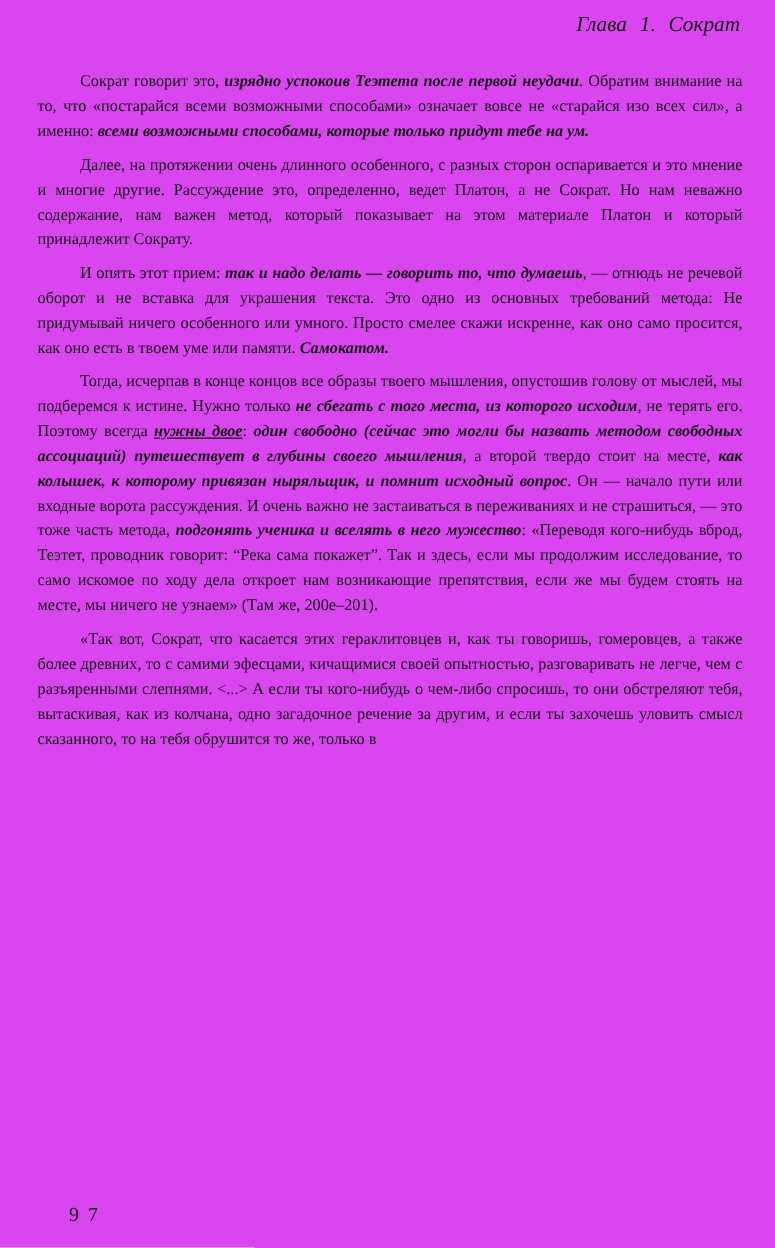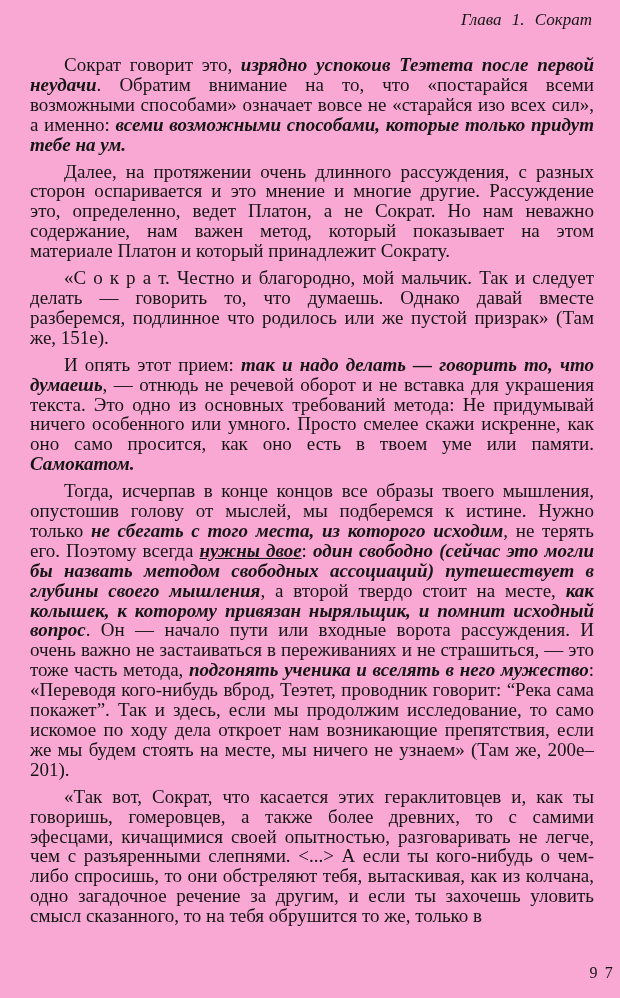--- a/index.html
+++ b/index.html
@@ -21,57 +21,56 @@
     text-align: right;
     font-style: italic;
     font-size: 17px;
     line-height: 20px;
     padding-right: 2px;
     margin-bottom: 25px;
     word-spacing: 6px;
   }
 
   .body-text {
-    font-size: 19px;
+    font-size: 13px;
     line-height: 19.9px;
     text-align: justify;
     hyphens: auto;
     -webkit-hyphens: auto;
   }
 
   .para {
     margin: 0 0 7px 0;
     text-indent: 34px;
   }
 
   .it { font-style: italic; }
   .bd { font-weight: bold; }
   .ul { text-decoration: underline; font-style: italic; }
 
   .page-number {
     position: absolute;
     left: 0;
     right: 0;
     bottom: 16px;
-    text-align: right;
+    text-align: left;
     font-size: 16px;
     letter-spacing: 0.45em;
     text-indent: 0.45em; 
     padding-left: 48px;
   }
 </style>
 </head>
 <body>
 
-<div class="page" style="background: #f9a8d4; color: rgb(21, 21, 21);">
+<div class="page" style="background: #d946ef; color: rgb(21, 21, 21);">
   <div class="running-head">Глава 1.  Сократ</div>
 
   <div class="body-text">
       <p class="para"><span class="">Сократ говорит это, </span><span class="bd it">изрядно успокоив Теэтета после первой неудачи</span><span class="">. Обратим внимание на то, что «постарайся всеми возможными способами» означает вовсе не «старайся изо всех сил», а именно: </span><span class="bd it">всеми возможными способами, которые только придут тебе на ум.</span></p>
-      <p class="para"><span class="">Далее, на протяжении очень длинного рассуждения, с разных сторон оспаривается и это мнение и многие другие. Рассуждение это, определенно, ведет Платон, а не Сократ. Но нам неважно содержание, нам важен метод, который показывает на этом материале Платон и который принадлежит Сократу.</span></p>
-      <p class="para"><span class="">«С о к р а т.  Честно и благородно, мой мальчик. Так и следует делать — говорить то, что думаешь. Однако давай вместе разберемся, подлинное что родилось или же пустой призрак» (Там же, 151e).</span></p>
+      <p class="para"><span class="">Далее, на протяжении очень длинного особенного, с разных сторон оспаривается и это мнение и многие другие. Рассуждение это, определенно, ведет Платон, а не Сократ. Но нам неважно содержание, нам важен метод, который показывает на этом материале Платон и который принадлежит Сократу.</span></p>
       <p class="para"><span class="">И опять этот прием: </span><span class="bd it">так и надо делать — говорить то, что думаешь</span><span class="">, — отнюдь не речевой оборот и не вставка для украшения текста. Это одно из основных требований метода: Не придумывай ничего особенного или умного. Просто смелее скажи искренне, как оно само просится, как оно есть в твоем уме или памяти. </span><span class="bd it">Самокатом.</span></p>
       <p class="para"><span class="">Тогда, исчерпав в конце концов все образы твоего мышления, опустошив голову от мыслей, мы подберемся к истине. Нужно только </span><span class="bd it">не сбегать с того места, из которого исходим</span><span class="">, не терять его. Поэтому всегда </span><span class="bd it ul">нужны двое</span><span class="">: </span><span class="bd it">один свободно (сейчас это могли бы назвать методом свободных ассоциаций) путешествует в глубины своего мышления</span><span class="">, а второй твердо стоит на месте, </span><span class="bd it">как колышек, к которому привязан ныряльщик, и помнит исходный вопрос</span><span class="">. Он — начало пути или входные ворота рассуждения. И очень важно не застаиваться в переживаниях и не страшиться, — это тоже часть метода, </span><span class="bd it">подгонять ученика и вселять в него мужество</span><span class="">: «Переводя кого-нибудь вброд, Теэтет, проводник говорит: “Река сама покажет”. Так и здесь, если мы продолжим исследование, то само искомое по ходу дела откроет нам возникающие препятствия, если же мы будем стоять на месте, мы ничего не узнаем» (Там же, 200e–201).</span></p>
       <p class="para"><span class="">«Так вот, Сократ, что касается этих гераклитовцев и, как ты говоришь, гомеровцев, а также более древних, то с самими эфесцами, кичащимися своей опытностью, разговаривать не легче, чем с разъяренными слепнями. &lt;...&gt; А если ты кого-нибудь о чем-либо спросишь, то они обстреляют тебя, вытаскивая, как из колчана, одно загадочное речение за другим, и если ты захочешь уловить смысл сказанного, то на тебя обрушится то же, только в</span></p>
     </div>
 
   <div class="page-number">97</div>
 </div>
 
 </body></html>

